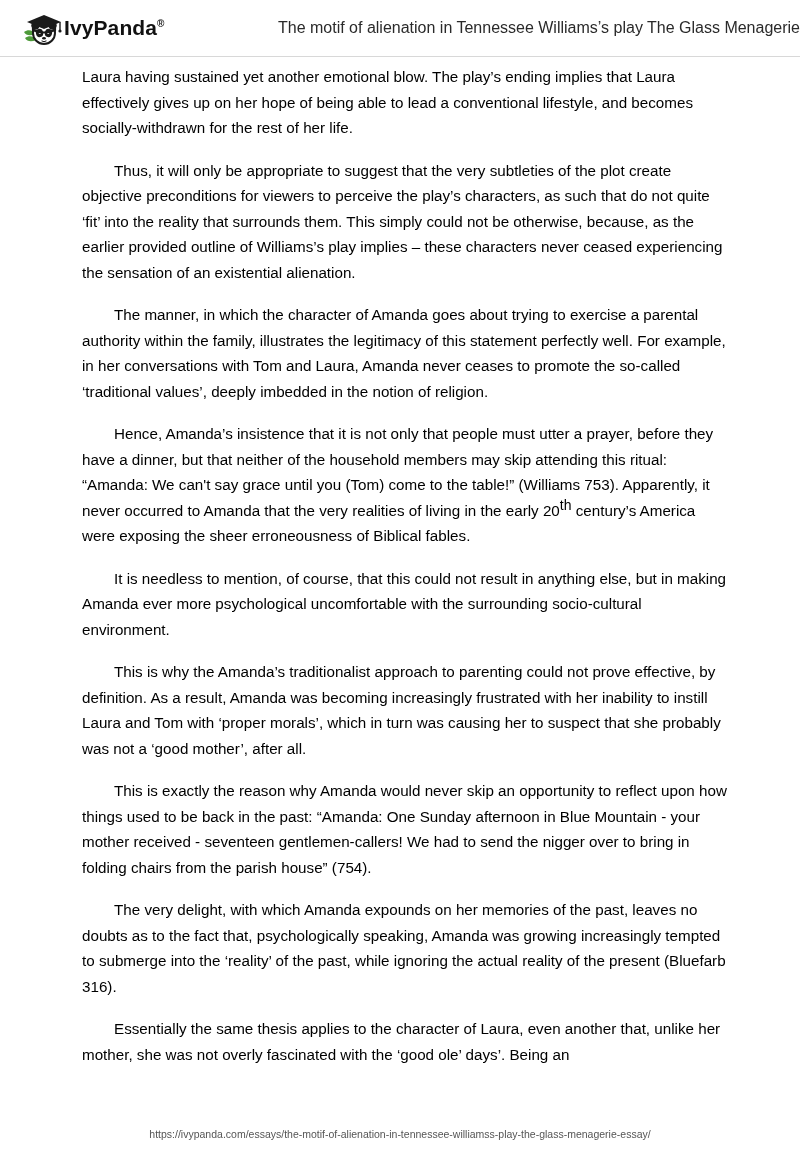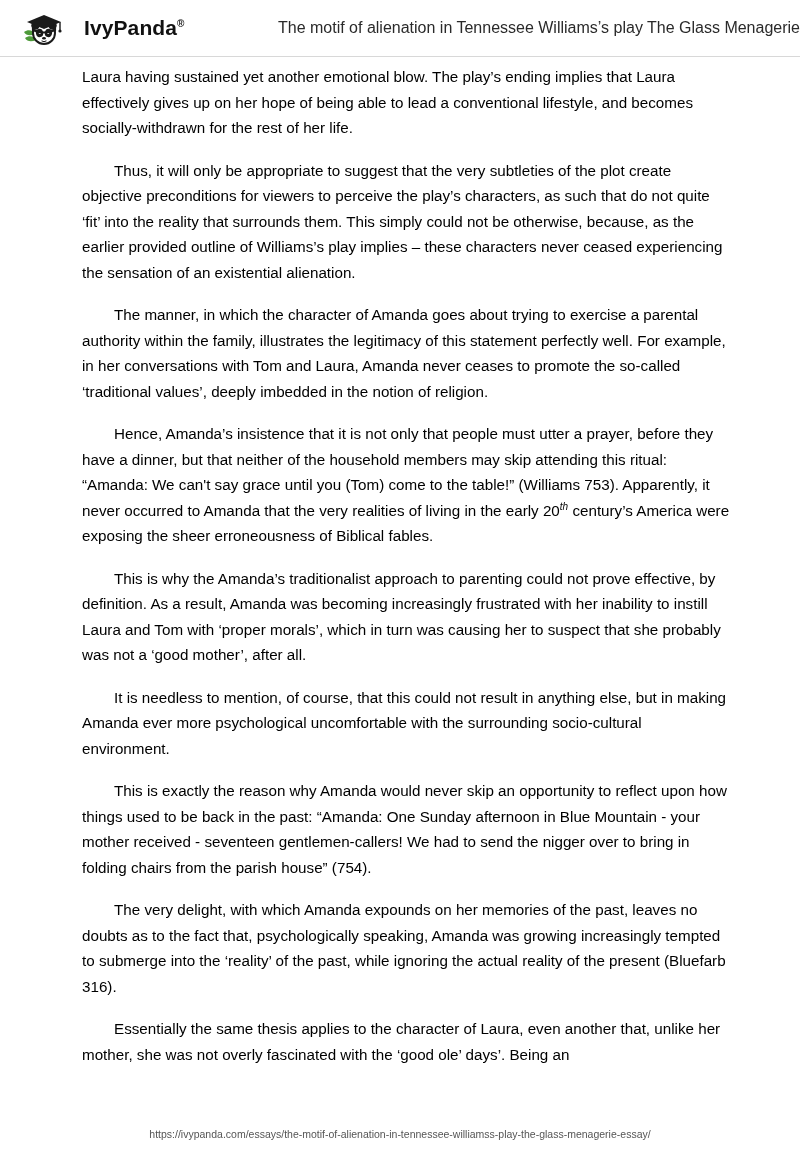--- a/index.html
+++ b/index.html
@@ -29,21 +29,21 @@
     width: 800px;
     height: 56px;
     display: flex;
     align-items: center;
     box-sizing: border-box;
     padding: 0 22px;
   }
   .brand {
     display: flex;
     align-items: center;
-    gap: 20px;
+    gap: 0;
     text-decoration: none;
     color: #000;
   }
   .brand-logo {
     width: 42px;
     height: 38px;
     position: relative;
     flex: 0 0 auto;
   }
   .brand-text {
@@ -89,24 +89,23 @@
     font-size: 15.2px;
     line-height: 25.5px;
     text-align: left;
     color: #000;
     font-family: "Liberation Sans", sans-serif;
   }
   .content p.indent {
     text-indent: 32px;
   }
   sup {
-    font-size: 10px;
+    font-size: 14px;
     vertical-align: super;
     line-height: 0;
-    font-style: italic;
   }
   
   .footer {
     position: absolute;
     bottom: 18px;
     left: 0;
     width: 800px;
     text-align: center;
   }
   .footer a {
@@ -152,22 +151,22 @@
     </a>
     <div class="header-title">The motif of alienation in Tennessee Williams’s play The Glass Menagerie</div>
   </div>
   <div class="header-rule"></div>
 
   <div class="content">
       <p>Laura having sustained yet another emotional blow. The play’s ending implies that Laura effectively gives up on her hope of being able to lead a conventional lifestyle, and becomes socially-withdrawn for the rest of her life.</p>
       <p class="indent">Thus, it will only be appropriate to suggest that the very subtleties of the plot create objective preconditions for viewers to perceive the play’s characters, as such that do not quite ‘fit’ into the reality that surrounds them. This simply could not be otherwise, because, as the earlier provided outline of Williams’s play implies – these characters never ceased experiencing the sensation of an existential alienation.</p>
       <p class="indent">The manner, in which the character of Amanda goes about trying to exercise a parental authority within the family, illustrates the legitimacy of this statement perfectly well. For example, in her conversations with Tom and Laura, Amanda never ceases to promote the so-called ‘traditional values’, deeply imbedded in the notion of religion.</p>
       <p class="indent">Hence, Amanda’s insistence that it is not only that people must utter a prayer, before they have a dinner, but that neither of the household members may skip attending this ritual: “Amanda: We can't say grace until you (Tom) come to the table!” (Williams 753). Apparently, it never occurred to Amanda that the very realities of living in the early 20<sup>th</sup> century’s America were exposing the sheer erroneousness of Biblical fables.</p>
+      <p class="indent">It is needless to mention, of course, that this could not result in anything else, but in making Amanda ever more psychological uncomfortable with the surrounding socio-cultural environment.</p>
       <p class="indent">This is why the Amanda’s traditionalist approach to parenting could not prove effective, by definition. As a result, Amanda was becoming increasingly frustrated with her inability to instill Laura and Tom with ‘proper morals’, which in turn was causing her to suspect that she probably was not a ‘good mother’, after all.</p>
-      <p class="indent">It is needless to mention, of course, that this could not result in anything else, but in making Amanda ever more psychological uncomfortable with the surrounding socio-cultural environment.</p>
       <p class="indent">This is exactly the reason why Amanda would never skip an opportunity to reflect upon how things used to be back in the past: “Amanda: One Sunday afternoon in Blue Mountain - your mother received - seventeen gentlemen-callers! We had to send the nigger over to bring in folding chairs from the parish house” (754).</p>
       <p class="indent">The very delight, with which Amanda expounds on her memories of the past, leaves no doubts as to the fact that, psychologically speaking, Amanda was growing increasingly tempted to submerge into the ‘reality’ of the past, while ignoring the actual reality of the present (Bluefarb 316).</p>
       <p class="indent">Essentially the same thesis applies to the character of Laura, even another that, unlike her mother, she was not overly fascinated with the ‘good ole’ days’. Being an</p>
     </div>
 
   <div class="footer">
     <a href="#">https://ivypanda.com/essays/the-motif-of-alienation-in-tennessee-williamss-play-the-glass-menagerie-essay/</a>
   </div>
 
 </div>

